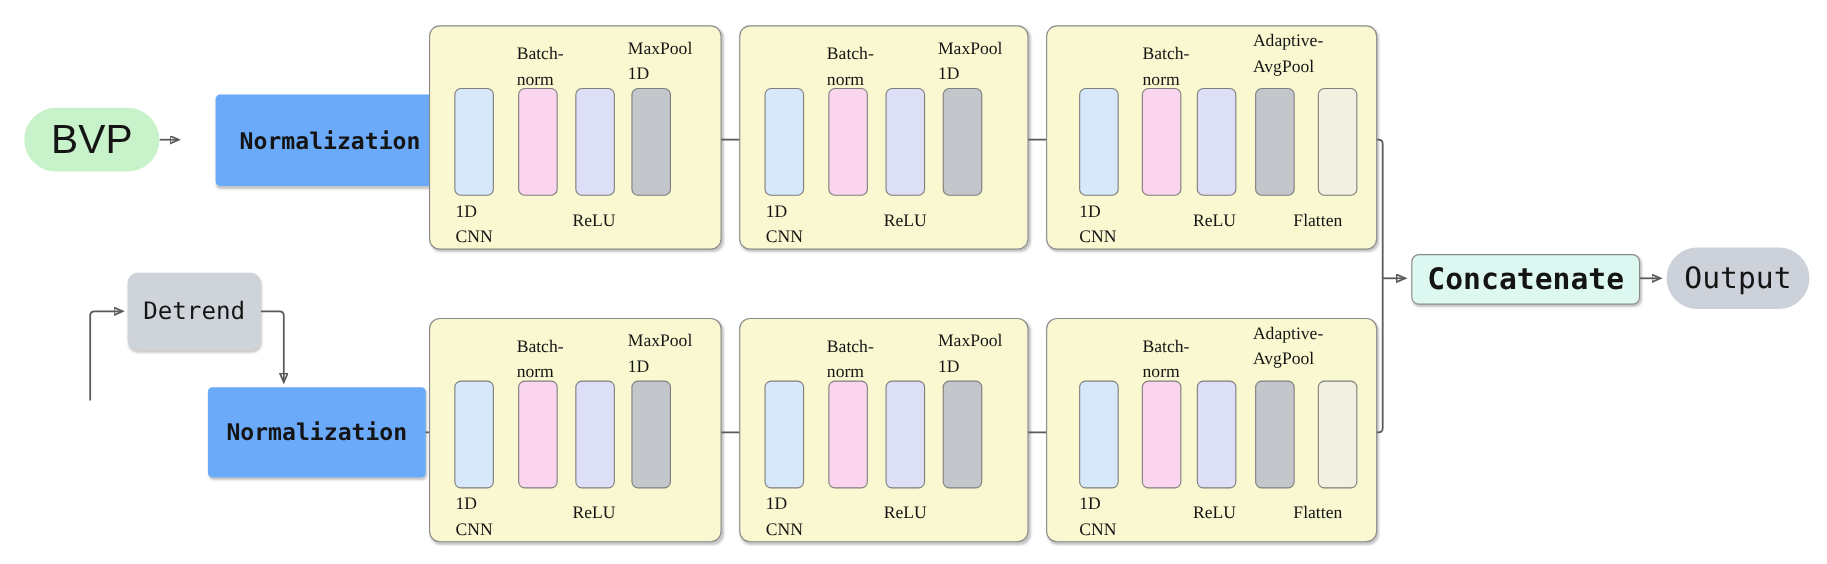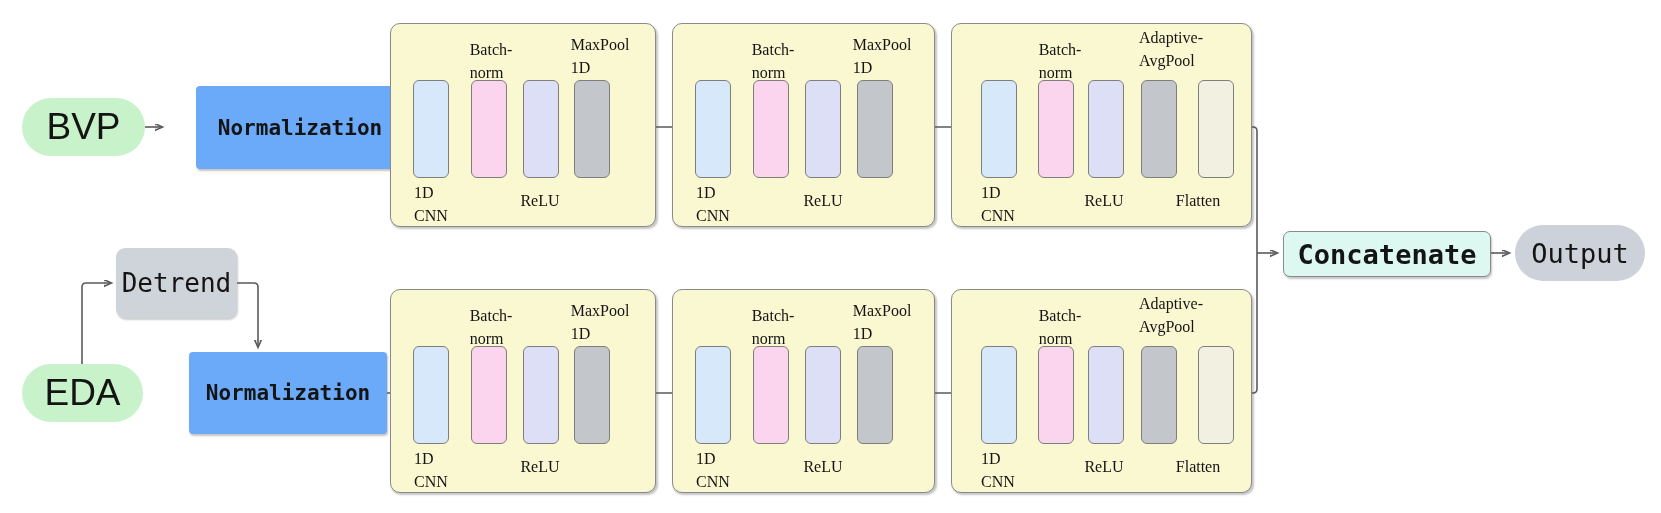--- a/index.html
+++ b/index.html
@@ -32,21 +32,21 @@
   }
   .pill.green{background:var(--input-pill);}
   .pill.gray{background:var(--output-pill);font-family:"DejaVu Sans Mono", monospace;font-size:27px;}
 
   .box{position:absolute;display:flex;align-items:center;justify-content:center;}
   .norm{
     background:var(--normalization-box);border-radius:4px;
     font-weight:bold;font-size:21px;box-shadow:1px 2px 2px rgba(90,90,90,0.35);margin-left:29px;
   }
   .detrend{
-    background:var(--detrend-box);border-radius:9px;font-size:26px;
+    background:var(--detrend-box);border-radius:9px;font-size:22px;
     box-shadow:1px 2px 2px rgba(90,90,90,0.3);
   }
   .concat{
     background:var(--concatenate-box);border:1.5px solid var(--border);border-radius:7px;
     font-size:27px;box-shadow:1px 2px 2px rgba(90,90,90,0.35);
   }
 
   .conv-block{
     position:absolute;height:202px;background:var(--block-bg);
     border:1.5px solid var(--border);border-radius:10px;
@@ -114,21 +114,20 @@
     <path d="M1257,253 L1277,253" marker-end="url(#arrow)"></path>
     <path d="M1490,253 L1509,253" marker-end="url(#arrow)"></path>
   </svg>
 
   <div class="pill green" style="left:22px;top:98px;width:123px;height:58px;">BVP</div>
 
   <div class="box norm" style="left:167px;top:86px;width:208px;height:83px;">Normalization</div>
 
   <div class="box detrend" style="left:116px;top:248px;width:121px;height:70px;">Detrend</div>
 
-  <div class="pill green" style="left:22px;top:364px;width:121px;height:58px;">EDA</div>
 
   <div class="box norm" style="left:160px;top:352px;width:198px;height:82px;">Normalization</div>
 
   <div class="conv-block" style="left:390px;top:23px;width:264px;">
     <div class="lbl" style="left:100px;top:14px;">
         <span>Batch-</span>
         <span>norm</span>
       </div>
     <div class="lbl" style="left:209px;top:9px;">
         <span>MaxPool</span>

